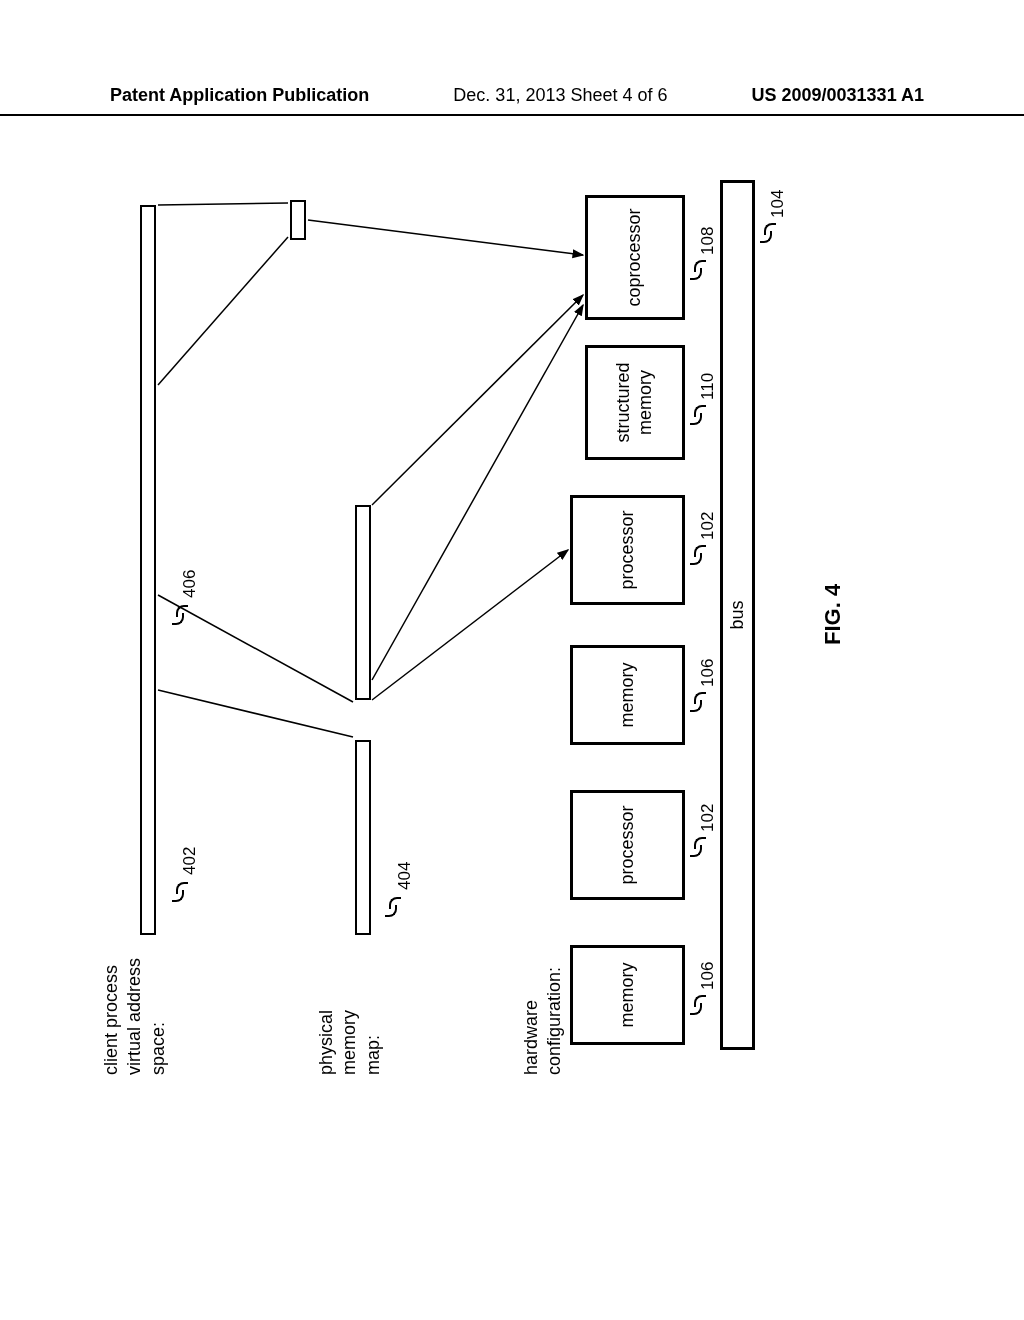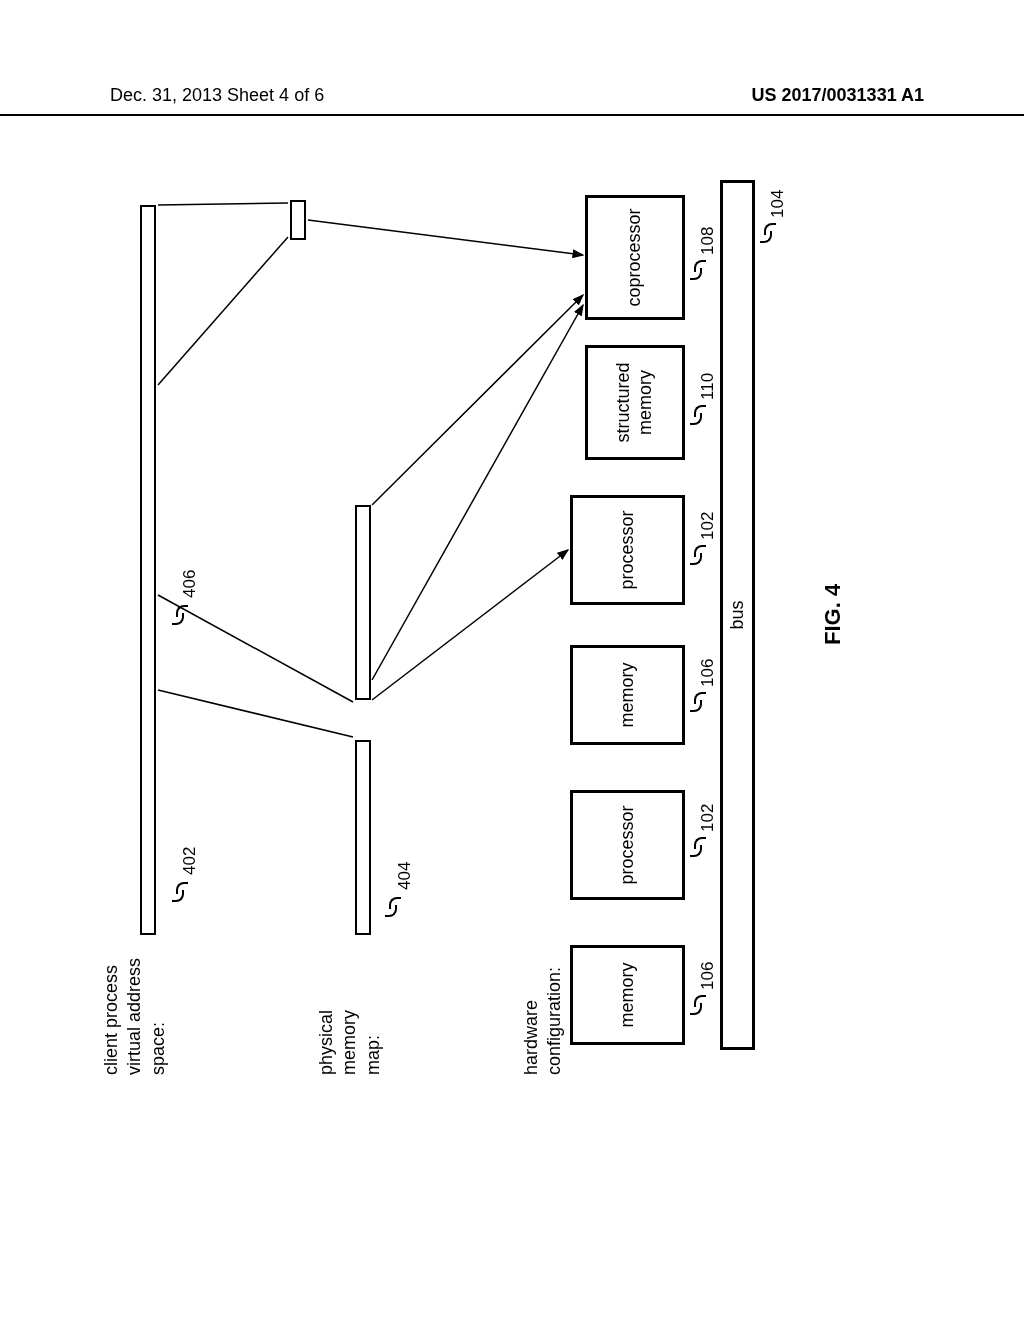--- a/index.html
+++ b/index.html
@@ -122,22 +122,23 @@
     .fig-label {
       position: absolute;
       font-size: 22px;
       font-weight: bold;
     }
   </style>
 </head>
 <body>
 
 <div class="header">
+  <span class="header-left">Patent Application Publication</span>
   <span class="header-center">Dec. 31, 2013  Sheet 4 of 6</span>
-  <span class="header-right">US 2017/0031331 A1</span>
+  <span class="header-right">US 2009/0031331 A1</span>
 </div>
 
 <div class="diagram-area">
   <div class="rotated-content">
 
     <div class="row-label" style="left:0;top:0;white-space:pre-line;">client process
 virtual address
 space:</div>
     <div class="row-label" style="left:0;top:215;white-space:pre-line;top:215px;">physical
 memory

